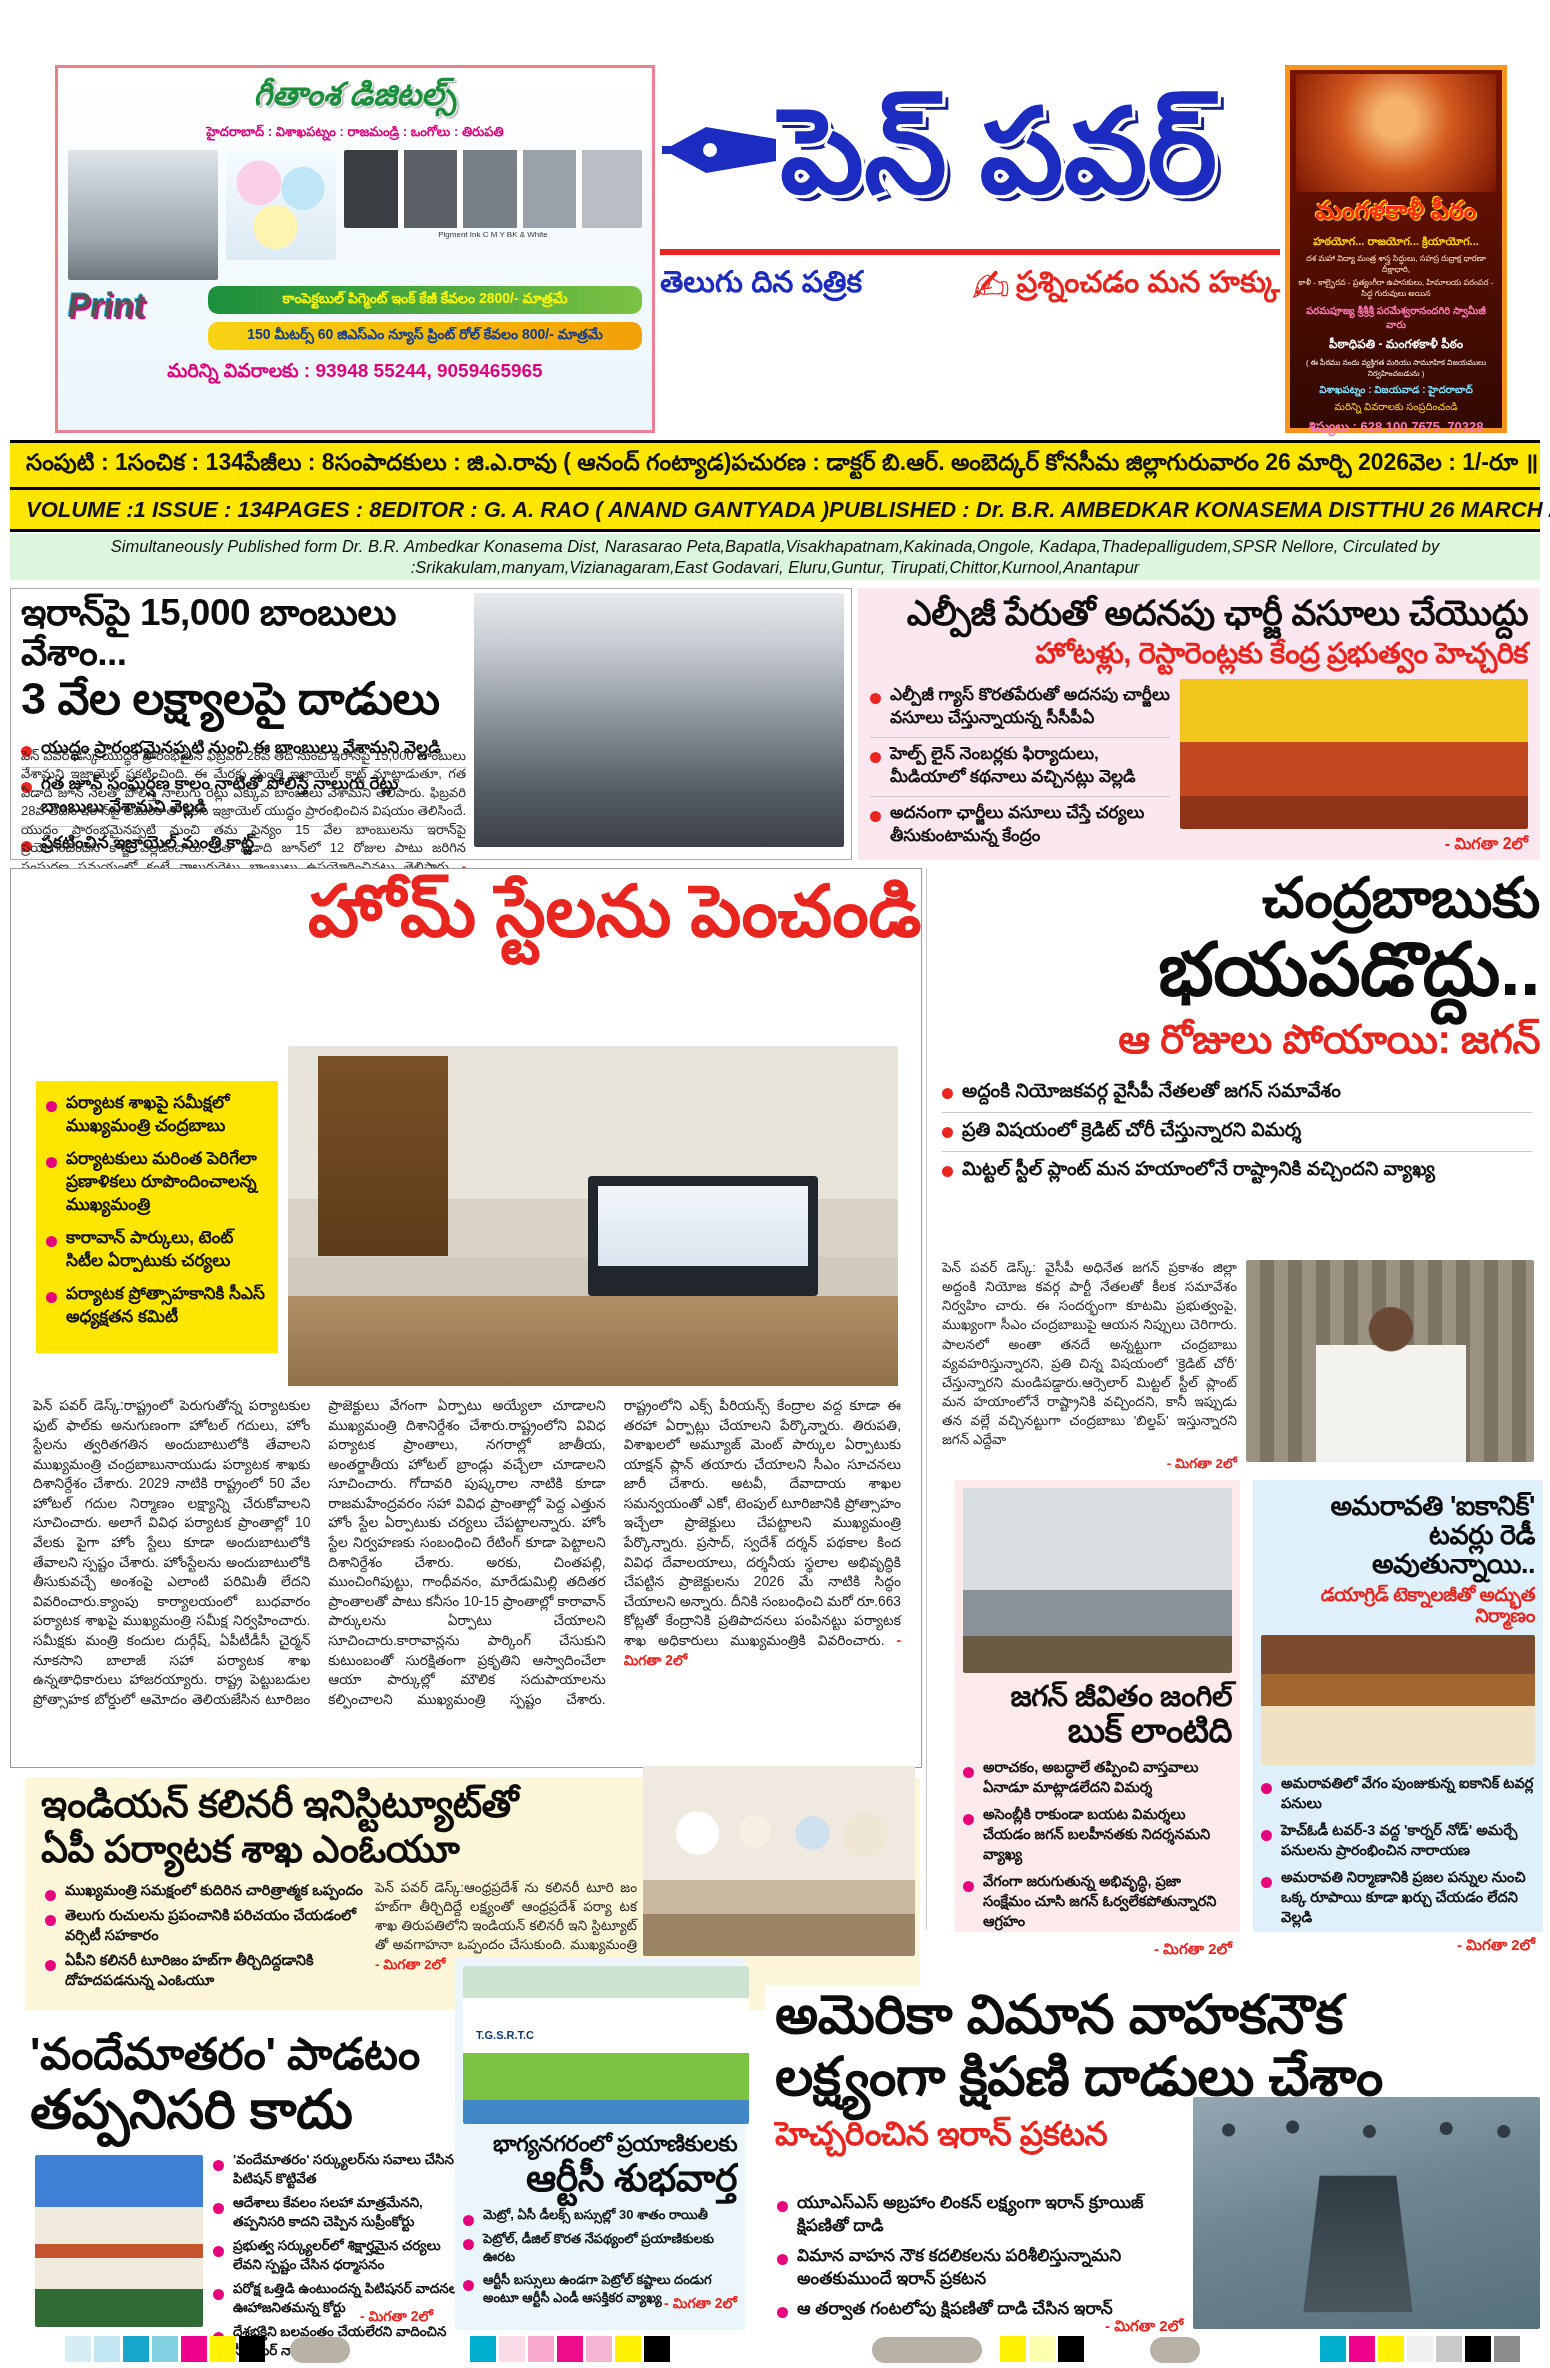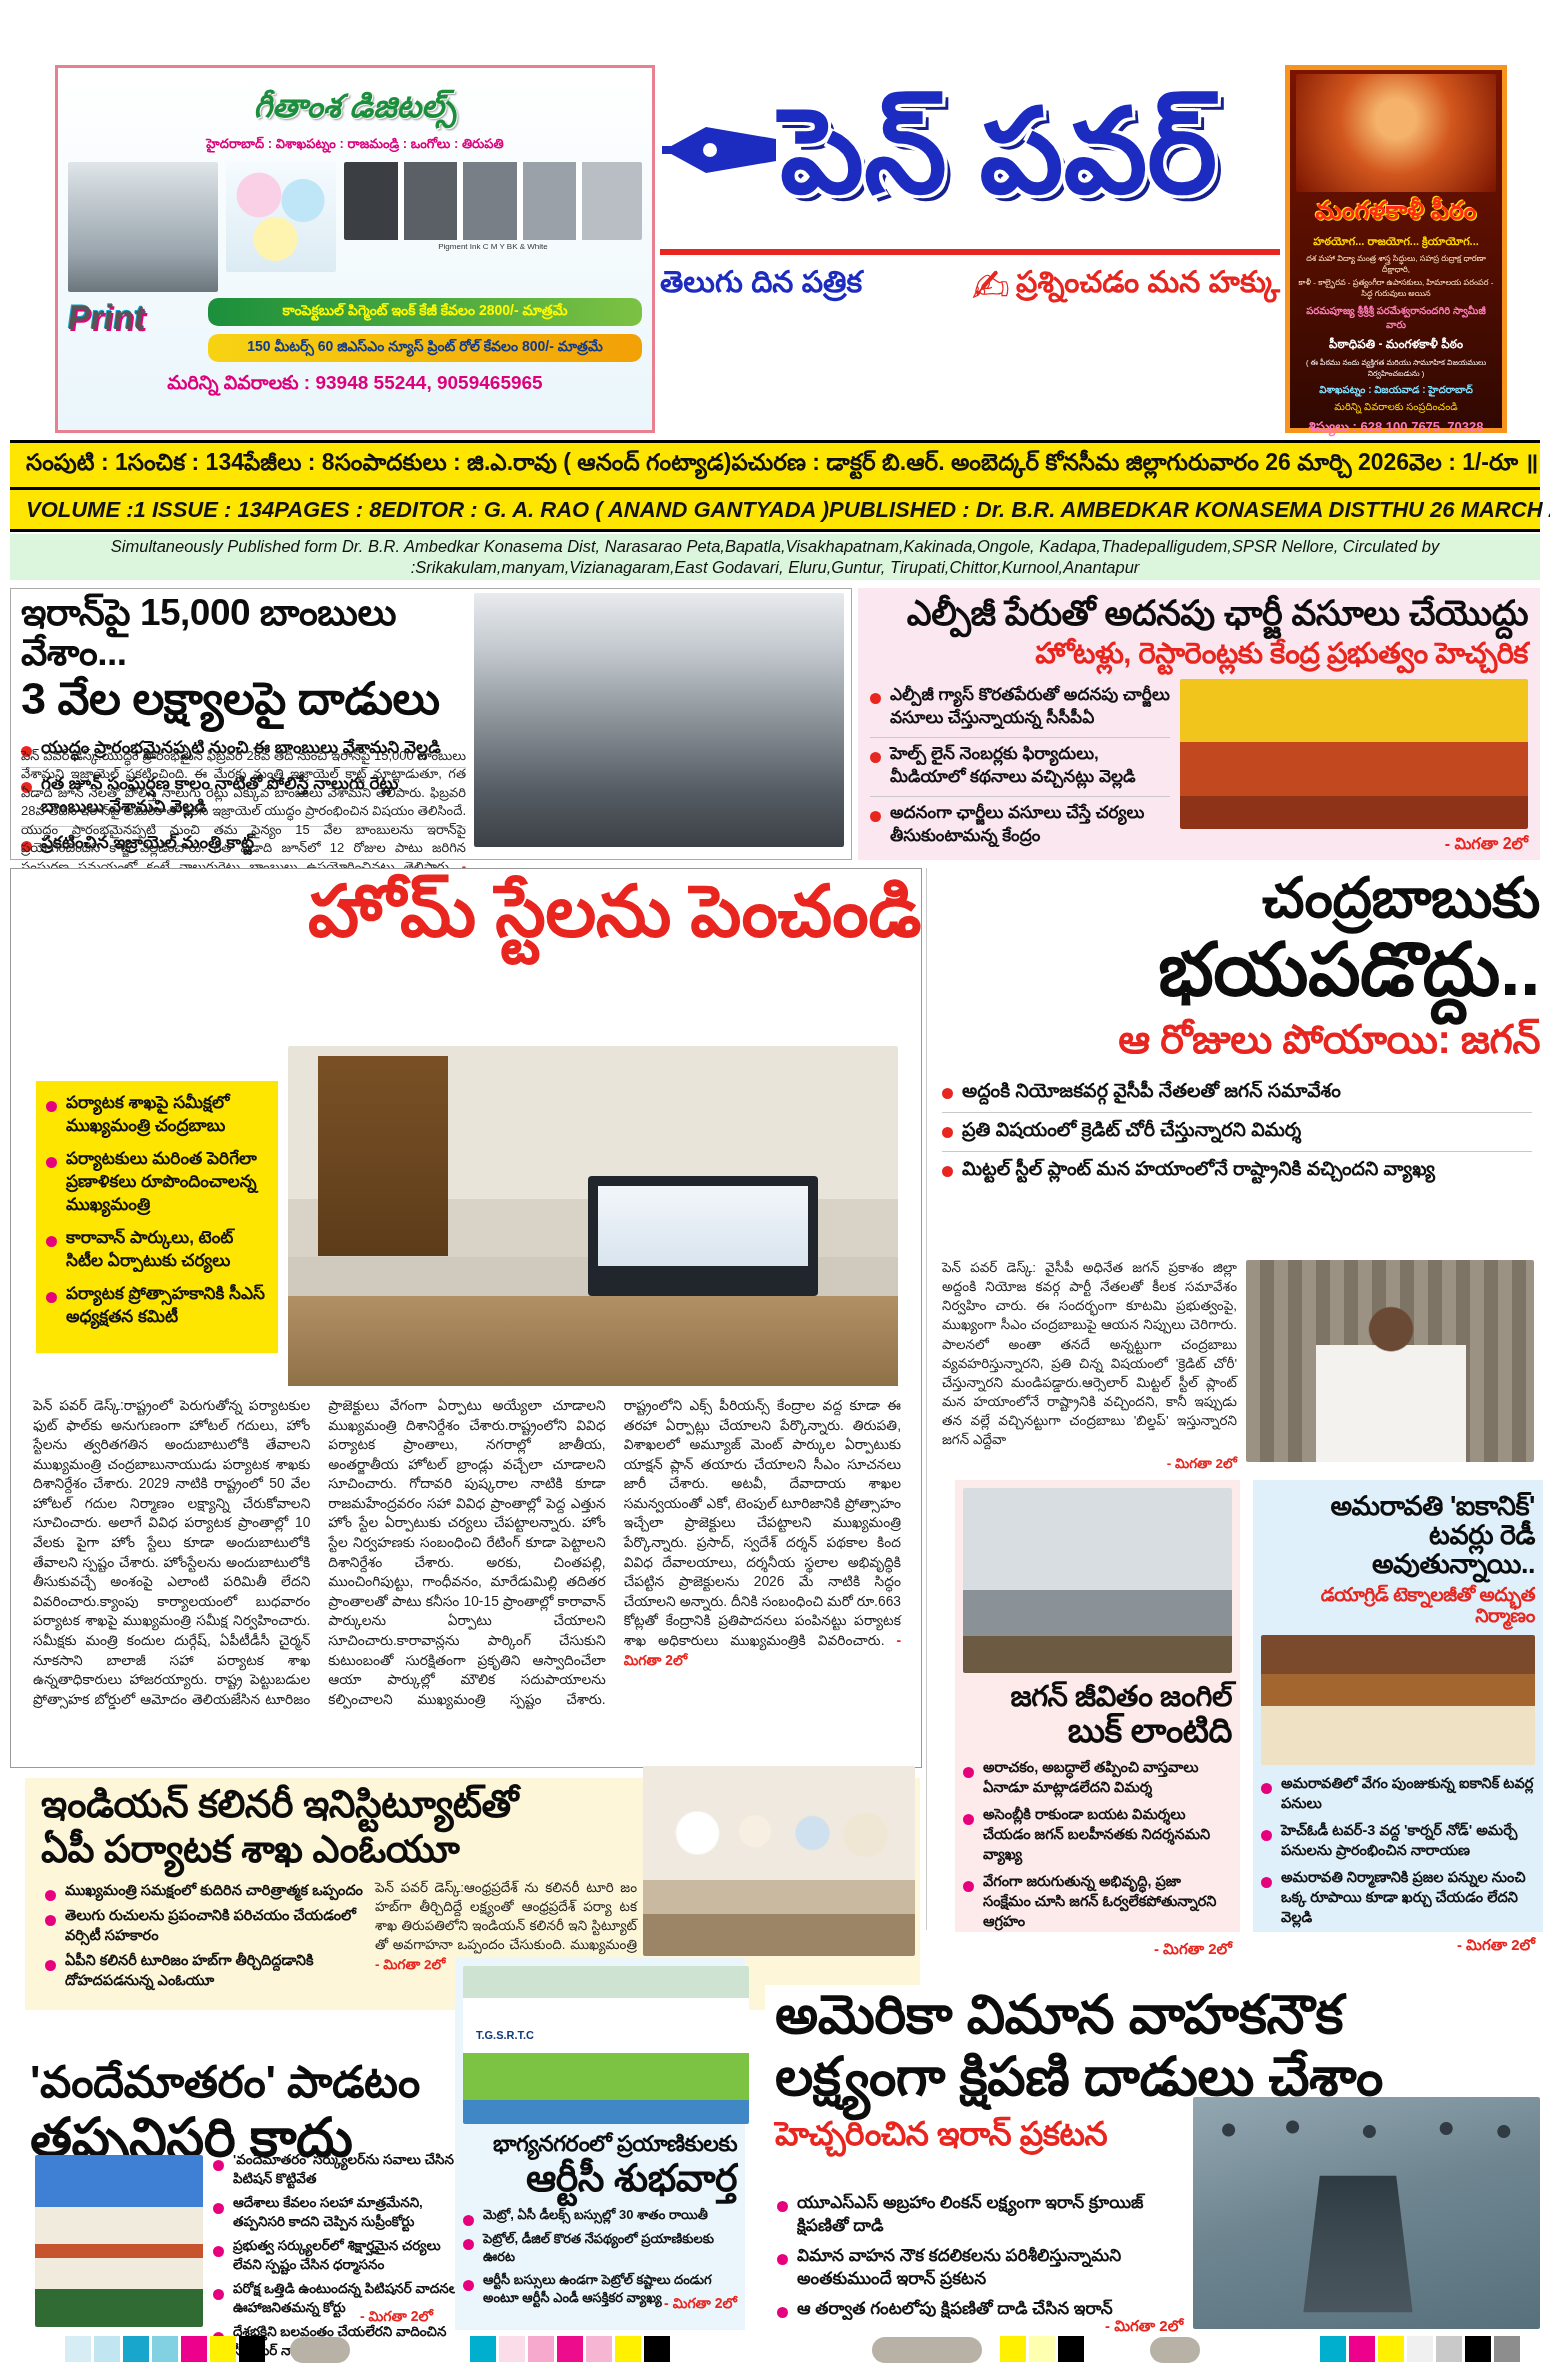--- a/index.html
+++ b/index.html
@@ -27,21 +27,21 @@
   .capsule{background:#b8b1a6;border-radius:14px;height:26px;}
   .card{box-sizing:border-box;}
   .title-big{color:#1c2bc0;text-shadow:-3px -3px 0 #fff,3px -3px 0 #fff,-3px 3px 0 #fff,3px 3px 0 #fff,6px 6px 0 #16208f;}
 </style>
 </head>
 <body>
 
 <div id="page">
 
   <div class="abs card" style="left:55px;top:65px;width:600px;height:368px;border:3px solid #e8808f;background:linear-gradient(180deg,#ffffff,#eaf6fb);padding:8px 10px;">
-    <div style="text-align:center;color:#1b8f3c;font-weight:900;font-size:32px;font-style:italic;text-shadow:1px 1px 0 #fff,2px 2px 2px #999;margin-top:12px;">గీతాంశ డిజిటల్స్</div>
+    <div style="text-align:center;color:#1b8f3c;font-weight:900;font-size:32px;font-style:italic;text-shadow:1px 1px 0 #fff,2px 2px 2px #999;">గీతాంశ డిజిటల్స్</div>
     <div style="text-align:center;color:#e0007f;font-weight:bold;font-size:13px;margin-top:4px;">హైదరాబాద్ : విశాఖపట్నం : రాజమండ్రి : ఒంగోలు : తిరుపతి</div>
     <div style="display:flex;gap:8px;margin-top:8px;">
       <div class="photo" style="width:150px;height:130px;background:linear-gradient(180deg,#dfe5e9,#9aa5ad 70%,#6b757c);"></div>
       <div class="photo" style="width:110px;height:110px;background:radial-gradient(circle at 30% 30%,#f9d0e5 0 20%,transparent 21%),radial-gradient(circle at 70% 35%,#bfe6f7 0 20%,transparent 21%),radial-gradient(circle at 45% 70%,#fff3b0 0 22%,transparent 23%),linear-gradient(180deg,#f5fbff,#dcebf3);"></div>
       <div style="flex:1;">
         <div class="photo" style="width:100%;height:78px;background:linear-gradient(90deg,#3b3f44 0 18%,#fff 18% 20%,#5a6066 20% 38%,#fff 38% 40%,#787f86 40% 58%,#fff 58% 60%,#9aa1a8 60% 78%,#fff 78% 80%,#b8bec4 80% 100%);"></div>
         <div style="font-size:8px;color:#333;text-align:center;margin-top:2px;">Pigment Ink C M Y BK &amp; White</div>
       </div>
     </div>
     <div style="display:flex;gap:10px;margin-top:6px;align-items:flex-start;">
@@ -287,21 +287,21 @@
     <div class="abs body-txt" style="left:350px;top:100px;width:262px;font-size:13.5px;">
       <span>పెన్ పవర్ డెస్క్:ఆంధ్రప్రదేశ్ ను కలినరీ టూరి జం హబ్‌గా తీర్చిదిద్దే లక్ష్యంతో ఆంధ్రప్రదేశ్ పర్యా టక శాఖ తిరుపతిలోని ఇండియన్ కలినరీ ఇని స్టిట్యూట్ తో అవగాహనా ఒప్పందం చేసుకుంది. ముఖ్యమంత్రి</span>
       <span class="migata">- మిగతా 2లో</span>
     </div>
     <div class="abs photo" style="left:618px;top:-12px;width:272px;height:190px;background:linear-gradient(180deg,#efe9df 0 60%,#c9b9a0 60% 78%,#9c8566 78% 100%);">
       <div class="abs" style="left:20px;top:40px;width:230px;height:90px;background:radial-gradient(circle at 15% 30%,#fff 0 10%,transparent 11%),radial-gradient(circle at 40% 28%,#f6efe2 0 10%,transparent 11%),radial-gradient(circle at 65% 30%,#cfe0ef 0 10%,transparent 11%),radial-gradient(circle at 88% 32%,#f0e6d4 0 10%,transparent 11%);"></div>
     </div>
   </div>
 
   <div class="abs" style="left:30px;top:2030px;width:445px;height:300px;">
-    <div class="hl black" style="font-size:44px;margin-top:28px;">'వందేమాతరం' పాడటం</div>
+    <div class="hl black" style="font-size:44px;">'వందేమాతరం' పాడటం</div>
     <div class="hl black" style="font-size:54px;margin-top:2px;">తప్పనిసరి కాదు</div>
     <div class="abs photo" style="left:5px;top:125px;width:168px;height:172px;background:linear-gradient(180deg,#3f7fd4 0 30%,#f1ebdd 30% 52%,#c6542f 52% 60%,#f1ebdd 60% 78%,#2f6b33 78% 100%);"></div>
     <ul class="bl mag abs" style="left:183px;top:122px;width:260px;font-size:13.5px;">
         <li style="margin-bottom:5px;">
           <span class="dot"></span>
           <span class="bt">'వందేమాతరం' సర్క్యులర్‌ను సవాలు చేసిన పిటిషన్ కొట్టివేత</span>
         </li>
         <li style="margin-bottom:5px;">
           <span class="dot"></span>
           <span class="bt">ఆదేశాలు కేవలం సలహా మాత్రమేనని, తప్పనిసరి కాదని చెప్పిన సుప్రీంకోర్టు</span>

